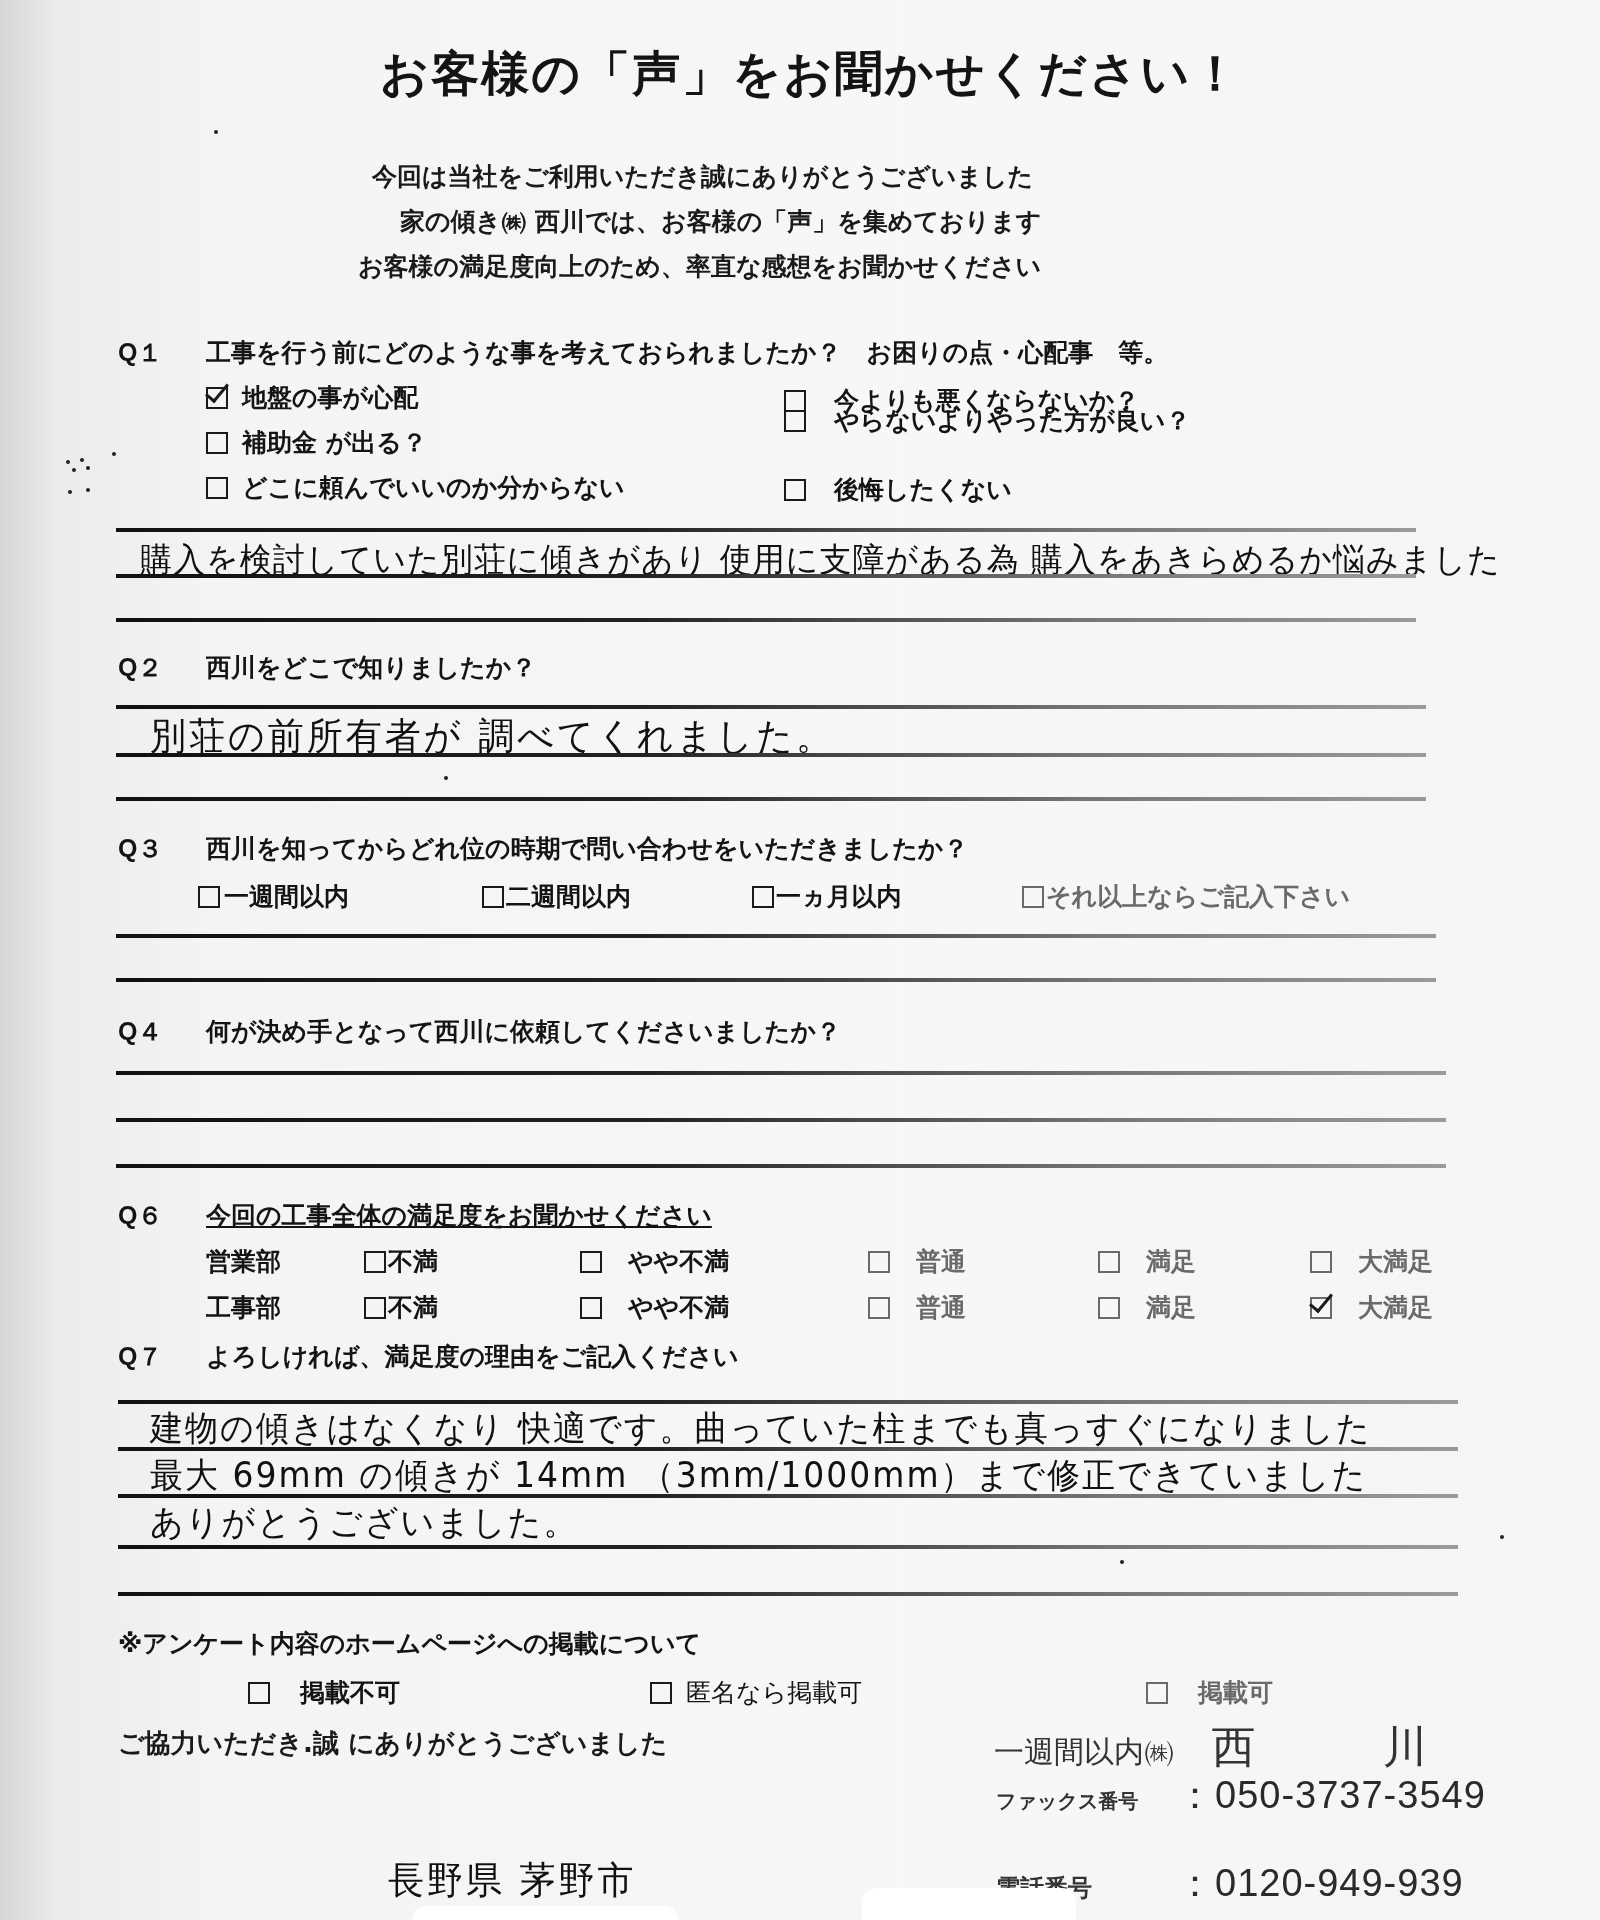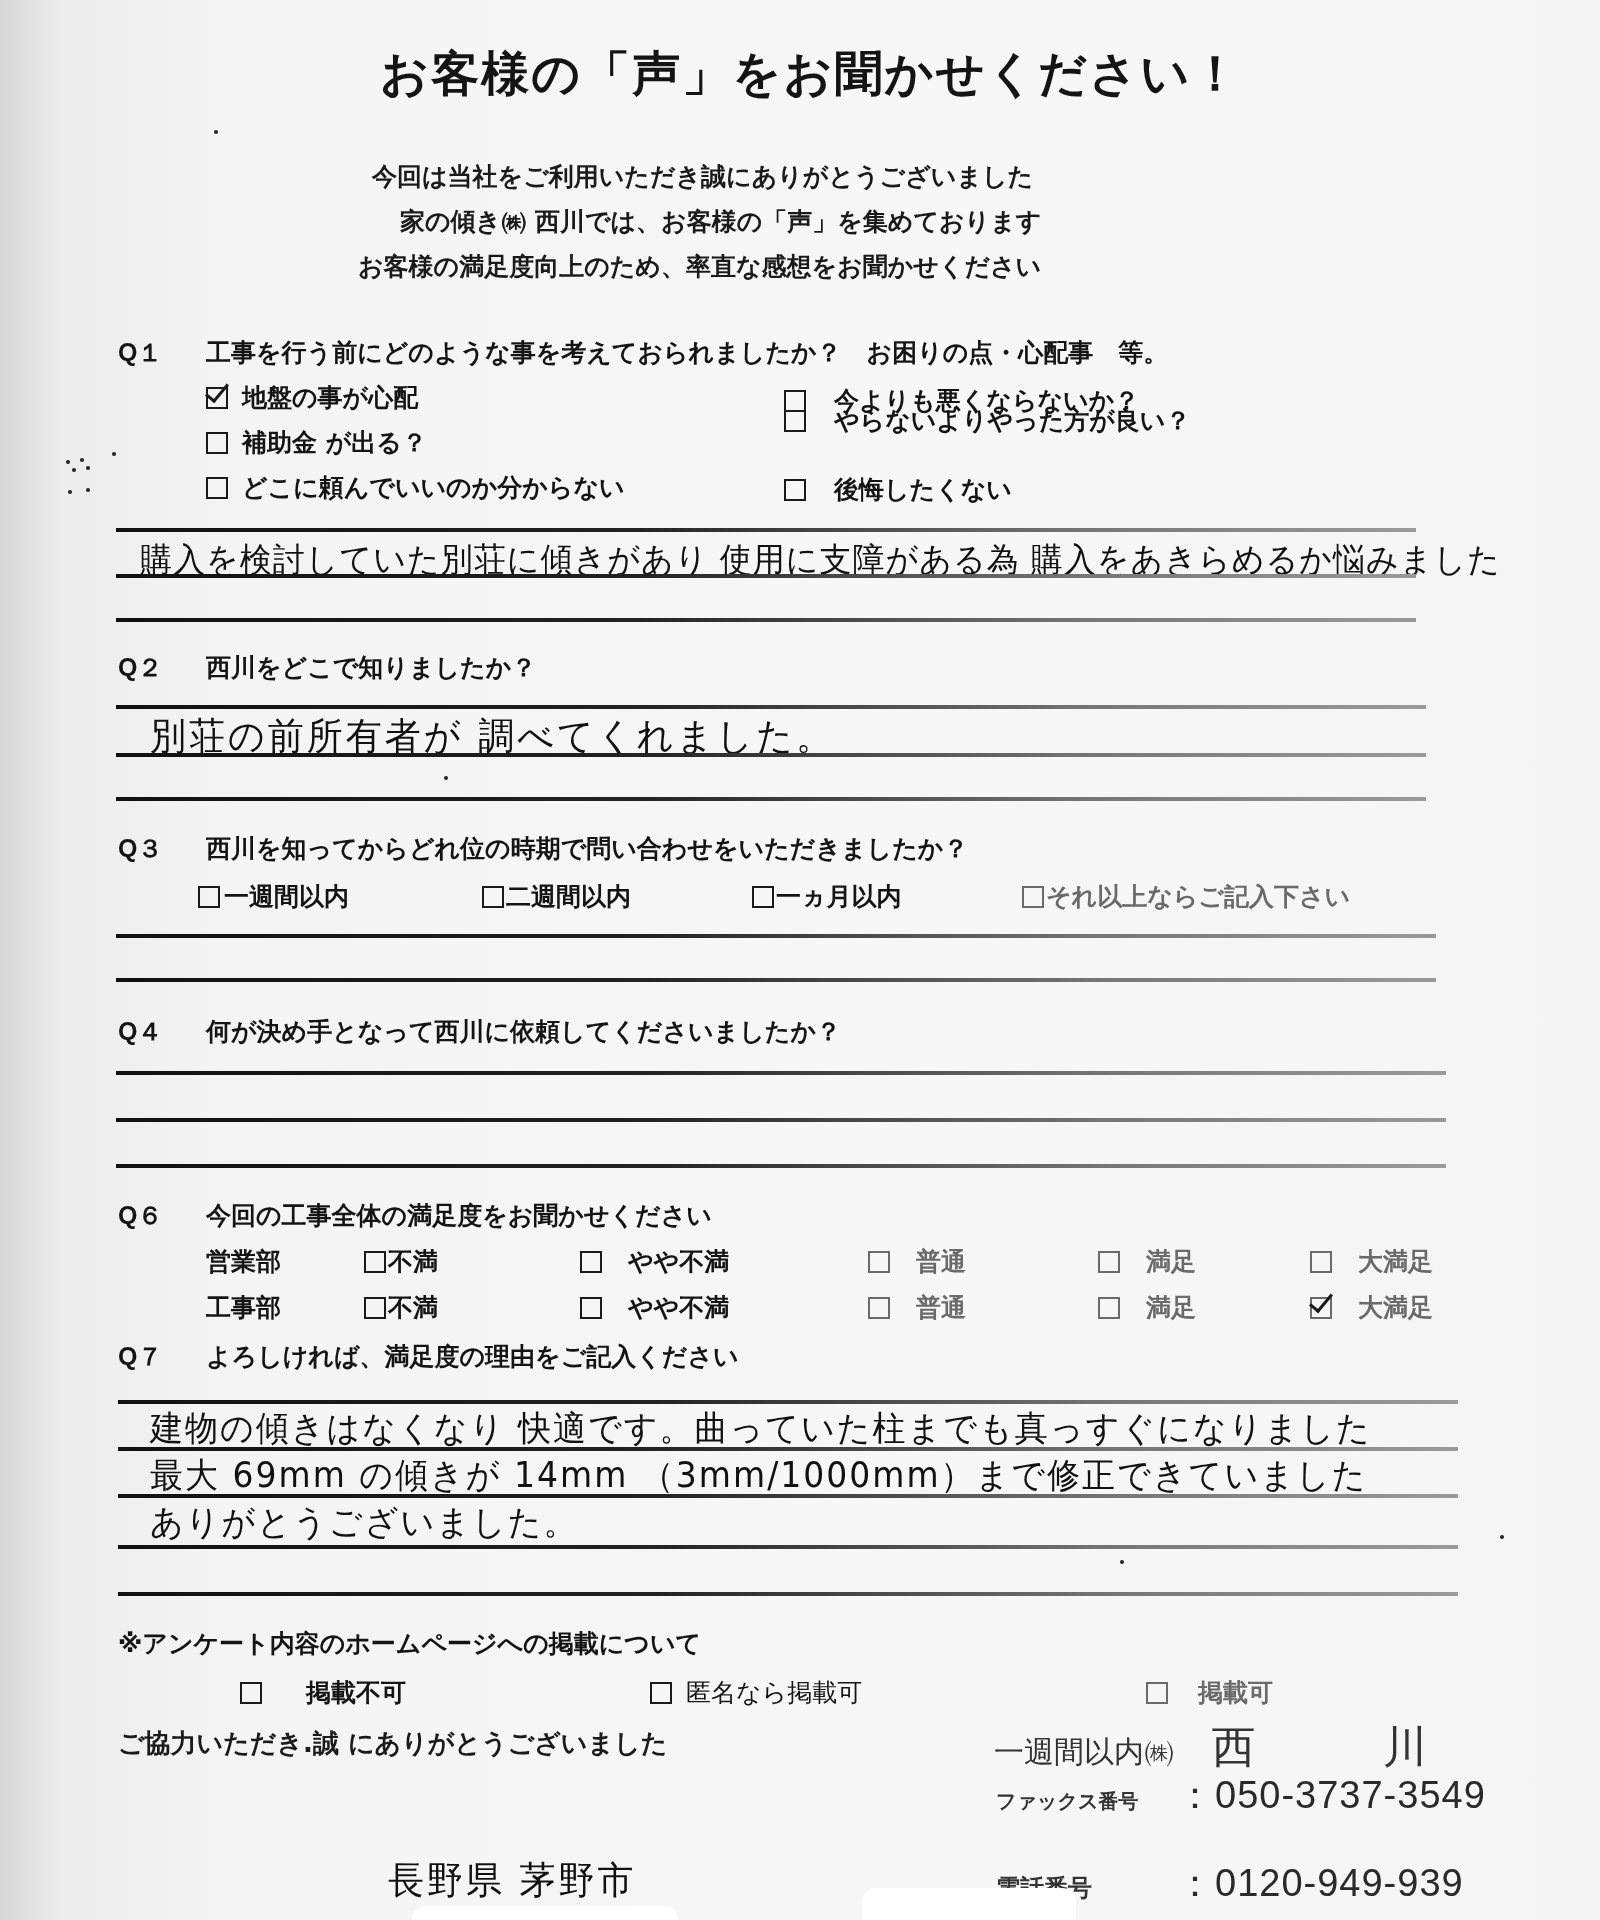--- a/index.html
+++ b/index.html
@@ -111,21 +111,21 @@
 <div class="abs rule" style="left:116px; top:934px; width:1320px;"></div>
 <div class="abs rule" style="left:116px; top:978px; width:1320px;"></div>
 
 <div class="abs q-head" style="left:118px; top:1015px;">
   <span class="q-num">Q４</span><span>何が決め手となって西川に依頼してくださいましたか？</span>
 </div>
 <div class="abs rule" style="left:116px; top:1071px; width:1330px;"></div>
 <div class="abs rule" style="left:116px; top:1118px; width:1330px;"></div>
 <div class="abs rule" style="left:116px; top:1164px; width:1330px;"></div>
 
-<div class="abs q-head" style="left:118px; top:1199px;">
+<div class="abs q-head" style="left:118px; top:1199px;text-decoration:underline;">
   <span class="q-num">Q６</span><span>今回の工事全体の満足度をお聞かせください</span>
 </div>
 
 <div class="abs opt" style="left:206px; top:1245px;">
     <span>営業部</span>
   </div>
 <div class="abs opt" style="left:364px; top:1245px; gap:2px;">
     <span class="box"></span>
     <span>不満</span>
   </div>
@@ -176,21 +176,21 @@
 <div class="abs rule" style="left:118px; top:1400px; width:1340px;"></div>
 <div class="abs hand" style="left:150px; top:1406px; font-size:33px; letter-spacing:2px;">建物の傾きはなくなり 快適です。曲っていた柱までも真っすぐになりました</div>
 <div class="abs rule" style="left:118px; top:1447px; width:1340px;"></div>
 <div class="abs hand" style="left:150px; top:1453px; font-size:33px; letter-spacing:2px;">最大 69mm の傾きが 14mm （3mm/1000mm）まで修正できていました</div>
 <div class="abs rule" style="left:118px; top:1494px; width:1340px;"></div>
 <div class="abs hand" style="left:150px; top:1500px; font-size:33px; letter-spacing:2px;">ありがとうございました。</div>
 <div class="abs rule" style="left:118px; top:1545px; width:1340px;"></div>
 <div class="abs rule" style="left:118px; top:1592px; width:1340px;"></div>
 
 <div class="abs q-head" style="left:118px; top:1627px;">※アンケート内容のホームページへの掲載について</div>
-<div class="abs opt" style="left:240px; top:1676px; gap:44px;">
+<div class="abs opt" style="left:248px; top:1676px; gap:30px;">
   <span class="box"></span>
     <span>掲載不可</span>
 </div>
 <div class="abs opt" style="left:650px; top:1676px; font-weight:normal;">
   <span class="box"></span>
     <span>匿名なら掲載可</span>
 </div>
 <div class="abs opt faded" style="left:1146px; top:1676px; gap:30px;">
   <span class="box"></span>
     <span>掲載可</span>

